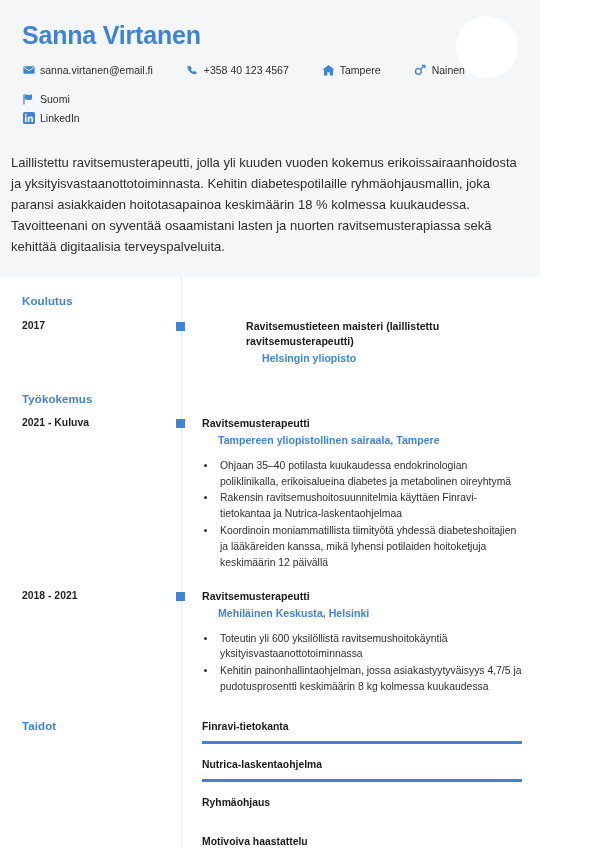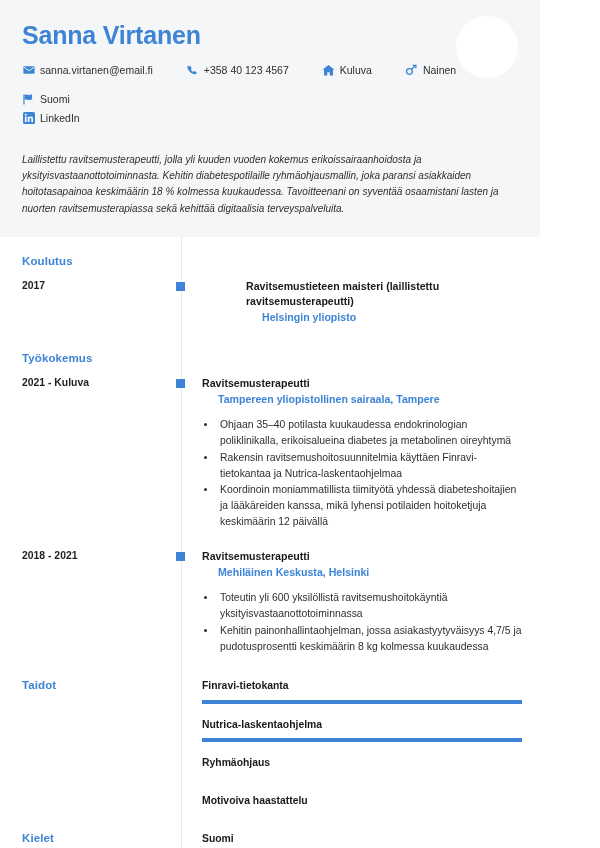--- a/index.html
+++ b/index.html
@@ -75,25 +75,24 @@
     right: 22px;
     width: 62px;
     height: 62px;
     border-radius: 50%;
     background: #ffffff;
   }
 
   
   .summary {
     background: #f5f6f7;
-    padding: 0px 20px 20px 22px;
-    font-size: 10px;
+    padding: 0px 20px 20px 11px;
+    font-size: 13px;
     line-height: 1.62;
     color: #2e2e2e;
-    font-style: italic;
   }
 
   
   .content {
     position: relative;
     padding-top: 14px;
   }
   .divider {
     position: absolute;
     left: 181px;
@@ -225,21 +224,21 @@
           </span>
           <span>+358 40 123 4567</span>
         </span>
 
         <span class="contact-item">
           <span class="ci-ico">
             <svg width="13" height="13" viewBox="0 0 16 16">
                 <path d="M8 1.3L0.6 7.1h1.9V14h4V10h3v4h4V7.1h1.9L8 1.3z" fill="#3d84d6"></path>
               </svg>
           </span>
-          <span>Kuluva</span>
+          <span>Tampere</span>
         </span>
 
         <span class="contact-item">
           <span class="ci-ico">
             <svg width="13" height="13" viewBox="0 0 16 16">
               <circle cx="5.4" cy="9.2" r="3.5" fill="none" stroke="#3d84d6" stroke-width="1.6"></circle>
               <path d="M8.2 6.4L13 1.6" stroke="#3d84d6" stroke-width="1.6" fill="none"></path>
               <path d="M9.6 1.6H13.4V5.3" stroke="#3d84d6" stroke-width="1.6" fill="none" stroke-linejoin="miter"></path>
             </svg>
           </span>

